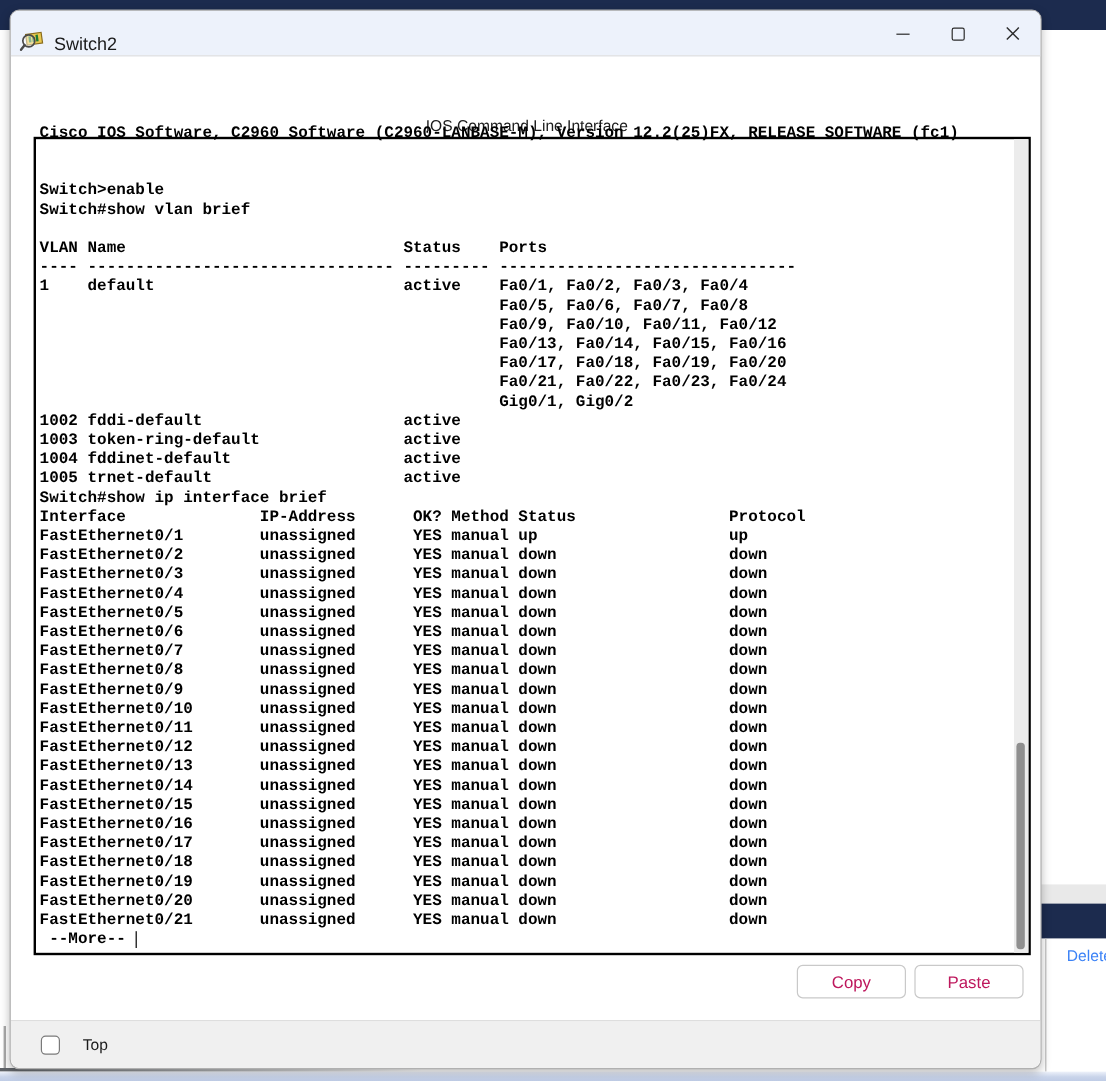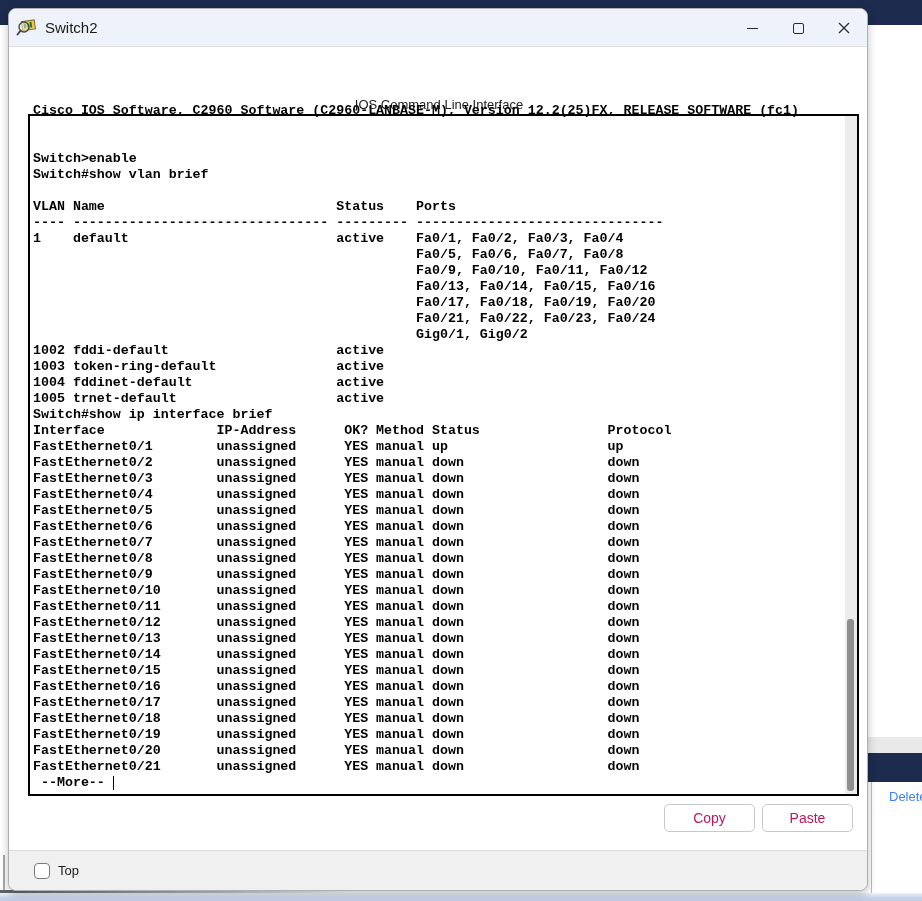--- a/index.html
+++ b/index.html
@@ -16,21 +16,21 @@
   .bg-shadow-line{ position:absolute; left:0; top:890px; width:352px; height:3px;
                    background:linear-gradient(to right,#5f6368,rgba(95,99,104,0)); }
   .bg-bottom-strip{ position:absolute; left:0; top:893px; width:922px; height:8px;
                    background:linear-gradient(to bottom,#eef2fa,#c9d4ea 55%,#bfcce6); }
 
   
   .window { position:absolute; left:8px; top:8px; width:860px; height:883px; background:#fff;
             border:1px solid #b0b0b0; border-radius:8px; box-shadow:0 3px 8px rgba(0,0,0,.25); overflow:hidden; }
 
   .titlebar { position:absolute; left:0; top:0; width:100%; height:38px; background:#edf2fb;
-              border-bottom:1px solid #e0e0e0; display:flex; align-items:center; }
+              border-bottom:1px solid #e0e0e0; display:flex; align-items:flex-end; }
   .app-icon { width:22px; height:22px; margin-left:7px; flex:0 0 auto; }
   .title-text { margin-left:7px; font-size:15px; color:#1b1b1b; }
   .win-controls { position:absolute; right:0; top:0; height:38px; display:flex; }
   .win-btn { width:46px; height:38px; display:flex; align-items:center; justify-content:center; cursor:default; }
   .glyph-min { width:11px; height:1px; background:#2b2b2b; display:block; }
   .glyph-max { width:11px; height:11px; border:1px solid #2b2b2b; border-radius:2px; display:block; }
 
   
   .tabstrip { position:absolute; left:1px; top:38px; width:858px; height:40px; background:#f0f0f0; }
   .tabs-white { position:absolute; left:0; top:0; height:40px; width:266px; background:#fff; display:flex; }
@@ -49,21 +49,21 @@
   .caret { position:absolute; left:83px; top:660px; width:1px; height:14px; background:#000; }
   .scroll-track { position:absolute; right:0; top:0; width:12px; height:678px; background:#ececec; }
   .scroll-thumb { position:absolute; left:2px; width:7px; top:503px; height:172px; background:#8f8f8f; border-radius:3px; }
 
   .btn { position:absolute; height:28px; background:#fff; border:1px solid #c9c9c9; border-radius:5px;
          font-size:14px; color:#be185d; display:flex; align-items:center; justify-content:center; }
   .btn-copy  { left:655px; top:795px; width:91px; }
   .btn-paste { left:753px; top:795px; width:91px; }
 
   .footer { position:absolute; left:0; bottom:0; width:100%; height:40px; background:#f0f0f0;
-            border-top:1px solid #dedede; border-radius:0 0 8px 8px; display:flex; align-items:center; }
+            border-top:1px solid #dedede; border-radius:0 0 8px 8px; display:flex; align-items:center;gap:11px; }
   .checkbox { width:16px; height:16px; margin-left:25px; background:#fff; border:1px solid #7a7a7a;
               border-radius:4px; flex:0 0 auto; }
   .footer-label { margin-left:8px; font-size:13px; color:#1b1b1b; }
 </style>
 </head>
 <body>
 
 <div class="stage">
 
   <div class="bg-top-navy"></div>

